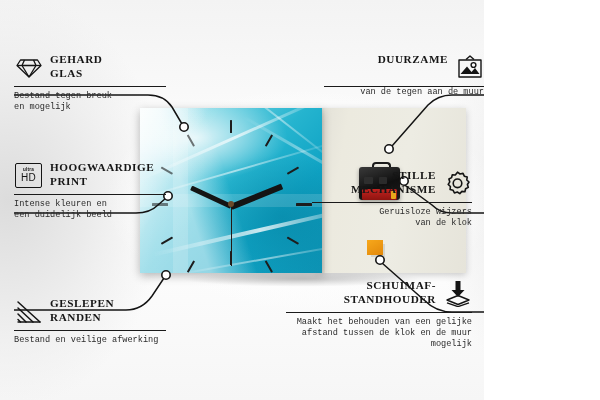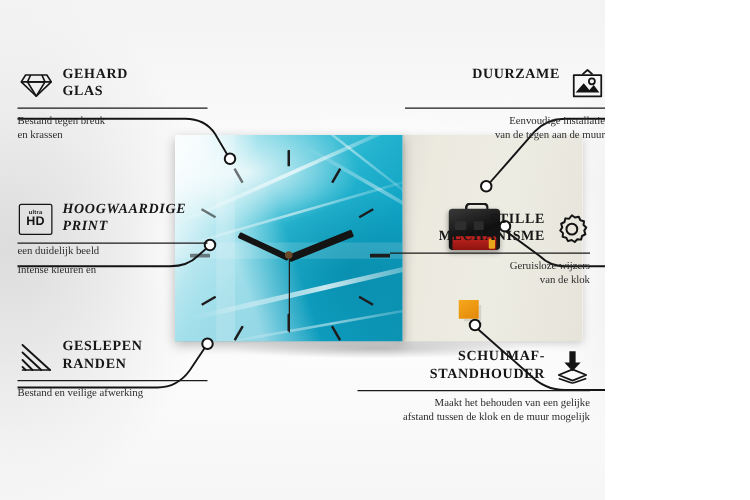--- a/index.html
+++ b/index.html
@@ -16,38 +16,38 @@
   
   .feat{position:absolute;}
   .feat .row{display:flex;align-items:flex-start;gap:7px;}
   .feat.right .row{flex-direction:row-reverse;}
   .ttl{font-size:11.2px;font-weight:700;letter-spacing:.55px;
        color:#161616;line-height:14.4px;text-transform:uppercase;
        font-family:"Liberation Serif","DejaVu Serif",serif;}
   .feat.right .ttl{text-align:right;}
   .rule{height:0;border-top:1.1px solid #1a1a1a;margin-top:3.5px;}
   .desc{font-size:8.6px;color:#2b2b2b;line-height:11.2px;margin-top:4px;
-        font-family:Liberation Serif, serif;}
+        font-family:Liberation Mono, monospace;}
   .feat.right .desc{text-align:right;}
   .ico{width:29px;height:29px;flex:0 0 29px;display:flex;
        align-items:center;justify-content:center;margin-top:1px;}
   .ico svg{display:block;}
 
   .hdbox{width:25px;height:23px;border:1.6px solid #141414;border-radius:2px;
          display:flex;flex-direction:column;align-items:center;justify-content:center;
          line-height:1;}
   .hdbox .u{font-size:4.6px;font-weight:700;letter-spacing:.2px;color:#141414;
             font-family:"Liberation Sans",sans-serif;}
-  .hdbox .h{font-size:10px;font-weight:700;letter-spacing:.2px;color:#141414;
+  .hdbox .h{font-size:10px;font-weight:400;letter-spacing:.2px;color:#141414;
             font-family:"Liberation Sans",sans-serif;margin-top:.5px;}
 
   
   #f-glas{left:14px;top:52px;width:152px;}
   #f-print{left:14px;top:160px;width:152px;}
-  #f-randen{left:14px;top:270px;width:152px;}
+  #f-randen{left:14px;top:296px;width:152px;}
   #f-greep{right:0;top:52px;width:160px;}
   #f-mech{right:12px;top:168px;width:160px;}
   #f-foam{right:12px;top:278px;width:186px;}
 
   
   #wires{position:absolute;left:0;top:0;width:600px;height:400px;
          pointer-events:none;}
 
   
   #panel{position:absolute;left:318px;top:108px;width:148px;height:165px;
@@ -186,39 +186,39 @@
           </g>
         </svg>
       </div>
       <div style="flex:1;">
         <div class="ttl">GEHARD</div>
         <div class="ttl">GLAS</div>
       </div>
     </div>
     <div class="rule"></div>
     <div class="desc">Bestand tegen breuk</div>
-    <div class="desc" style="margin-top:0;">en krassen</div>
+    <div class="desc" style="margin-top:0;">en mogelijk</div>
   </div>
 
   <div class="feat" id="f-print">
     <div class="row">
       <div class="ico">
         <div class="hdbox">
           <span class="u">ultra</span>
           <span class="h">HD</span>
         </div>
       </div>
-      <div style="flex:1;font-style:italic;">
+      <div style="flex:1;">
         <div class="ttl">HOOGWAARDIGE</div>
         <div class="ttl">PRINT</div>
       </div>
     </div>
     <div class="rule"></div>
+    <div class="desc">Intense kleuren en</div>
     <div class="desc" style="margin-top:0;">een duidelijk beeld</div>
-    <div class="desc">Intense kleuren en</div>
   </div>
 
   <div class="feat" id="f-randen">
     <div class="row">
       <div class="ico">
         <svg width="26" height="24" viewBox="0 0 26 24">
           <g stroke="#141414" stroke-width="1.5" stroke-linecap="round">
             <path d="M2,2 L24,22"></path>
               <path d="M2,8 L17,22"></path>
             <path d="M2,14 L10,22"></path>
@@ -246,21 +246,20 @@
             <path d="M4.5,19 L11,11.5 L15.5,17 L19,13 L23.5,19 Z" fill="#141414" stroke="none"></path>
             <circle cx="17.5" cy="10" r="2.4"></circle>
           </g>
         </svg>
       </div>
       <div style="flex:1;">
         <div class="ttl">DUURZAME</div>
       </div>
     </div>
     <div class="rule"></div>
-    <div class="desc">Eenvoudige installatie</div>
     <div class="desc" style="margin-top:0;">van de tegen aan de muur</div>
   </div>
 
   <div class="feat right" id="f-mech">
     <div class="row">
       <div class="ico">
         <svg width="27" height="27" viewBox="0 0 27 27">
           <g fill="none" stroke="#141414" stroke-width="1.6" stroke-linejoin="round">
             <path d="M13.5,2.2 L16,4 L19,3.4 L20.3,6.2 L23.2,7 L22.8,10 L25,12 L23.4,14.5
                      L24.3,17.4 L21.6,18.8 L20.9,21.7 L17.9,21.4 L15.8,23.6 L13.3,22

